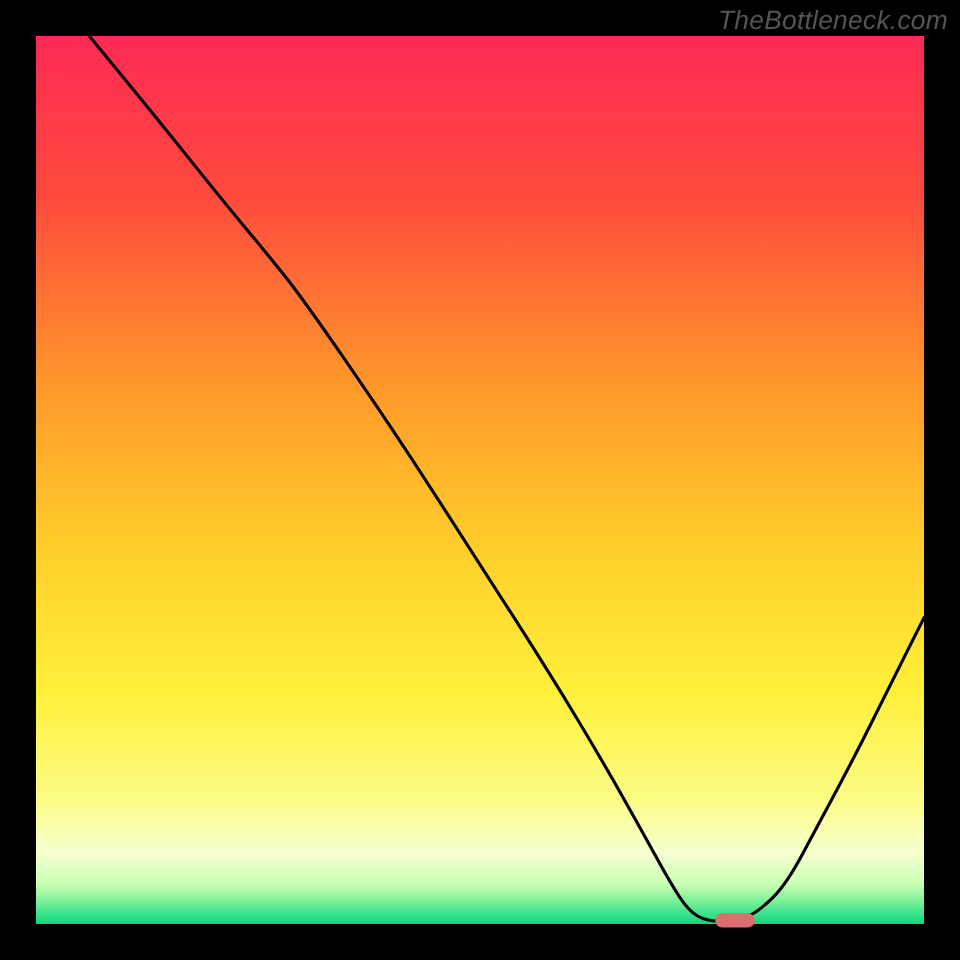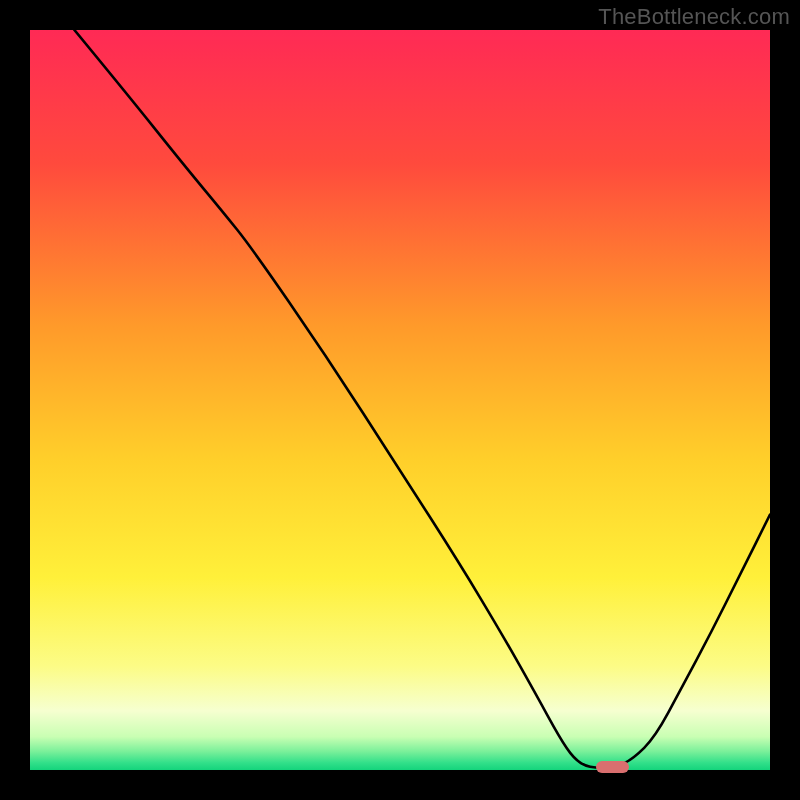--- a/index.html
+++ b/index.html
@@ -18,20 +18,21 @@
   }
   .watermark {
     position: absolute;
     top: 4px;
     right: 10px;
     color: #555;
     font-size: 22px;
     font-weight: 400;
     letter-spacing: 0.2px;
     z-index: 1;
+    font-style: italic;
   }
   .plot-area {
     position: absolute;
     left: 30px;
     top: 30px;
     width: 740px;
     height: 740px;
     overflow: hidden;
   }
   .plot-area svg {

